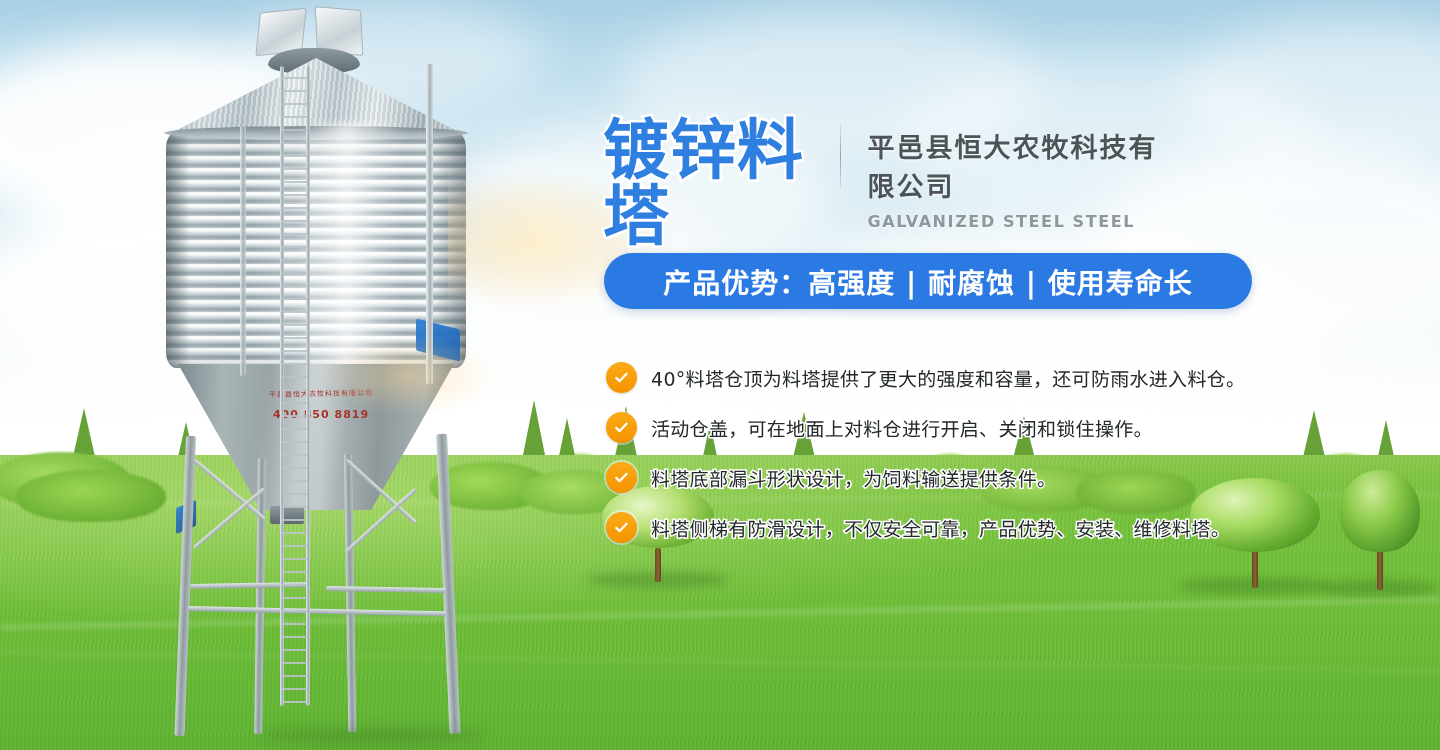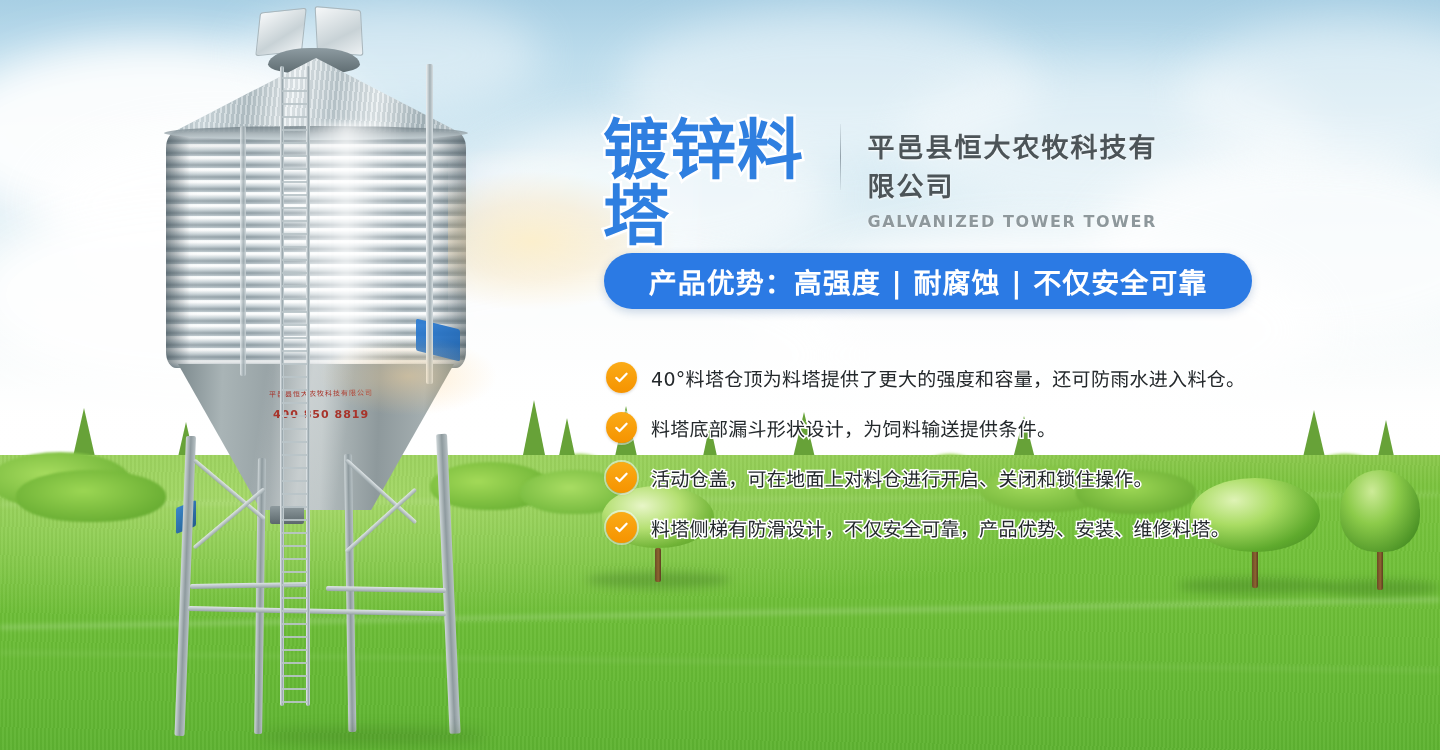--- a/index.html
+++ b/index.html
@@ -505,56 +505,56 @@
     <div class="flare2"></div>
   </div>
 
   <div class="content">
 
     <div class="headline-row">
       <div class="headline">镀锌料塔</div>
       <div class="hl-divider"></div>
       <div class="brand-block">
         <div class="brand-cn">平邑县恒大农牧科技有限公司</div>
-        <div class="brand-en">GALVANIZED TOWER TOWER</div>
+        <div class="brand-en">GALVANIZED STEEL STEEL</div>
       </div>
     </div>
 
     <div class="pill">
-      <div class="pill-text">产品优势：高强度 | 耐腐蚀 | 不仅安全可靠</div>
+      <div class="pill-text">产品优势：高强度 | 耐腐蚀 | 使用寿命长</div>
     </div>
 
     <div class="features">
 
 
       <div class="feature">
         <span class="check">
           <svg width="17" height="17" viewBox="0 0 17 17" aria-hidden="true">
             <path d="M3.2 8.9 L6.6 12.1 L13.6 4.7" fill="none" stroke="#ffffff" stroke-width="2.2" stroke-linecap="round" stroke-linejoin="round"></path>
           </svg>
         </span>
         <span class="feature-text">40°料塔仓顶为料塔提供了更大的强度和容量，还可防雨水进入料仓。</span>
       </div>
 
       <div class="feature">
         <span class="check">
           <svg width="17" height="17" viewBox="0 0 17 17" aria-hidden="true">
             <path d="M3.2 8.9 L6.6 12.1 L13.6 4.7" fill="none" stroke="#ffffff" stroke-width="2.2" stroke-linecap="round" stroke-linejoin="round"></path>
           </svg>
         </span>
-        <span class="feature-text">料塔底部漏斗形状设计，为饲料输送提供条件。</span>
+        <span class="feature-text">活动仓盖，可在地面上对料仓进行开启、关闭和锁住操作。</span>
       </div>
 
       <div class="feature">
         <span class="check">
           <svg width="17" height="17" viewBox="0 0 17 17" aria-hidden="true">
             <path d="M3.2 8.9 L6.6 12.1 L13.6 4.7" fill="none" stroke="#ffffff" stroke-width="2.2" stroke-linecap="round" stroke-linejoin="round"></path>
           </svg>
         </span>
-        <span class="feature-text">活动仓盖，可在地面上对料仓进行开启、关闭和锁住操作。</span>
+        <span class="feature-text">料塔底部漏斗形状设计，为饲料输送提供条件。</span>
       </div>
 
       <div class="feature">
         <span class="check">
           <svg width="17" height="17" viewBox="0 0 17 17" aria-hidden="true">
             <path d="M3.2 8.9 L6.6 12.1 L13.6 4.7" fill="none" stroke="#ffffff" stroke-width="2.2" stroke-linecap="round" stroke-linejoin="round"></path>
           </svg>
         </span>
         <span class="feature-text">料塔侧梯有防滑设计，不仅安全可靠，产品优势、安装、维修料塔。</span>
       </div>

